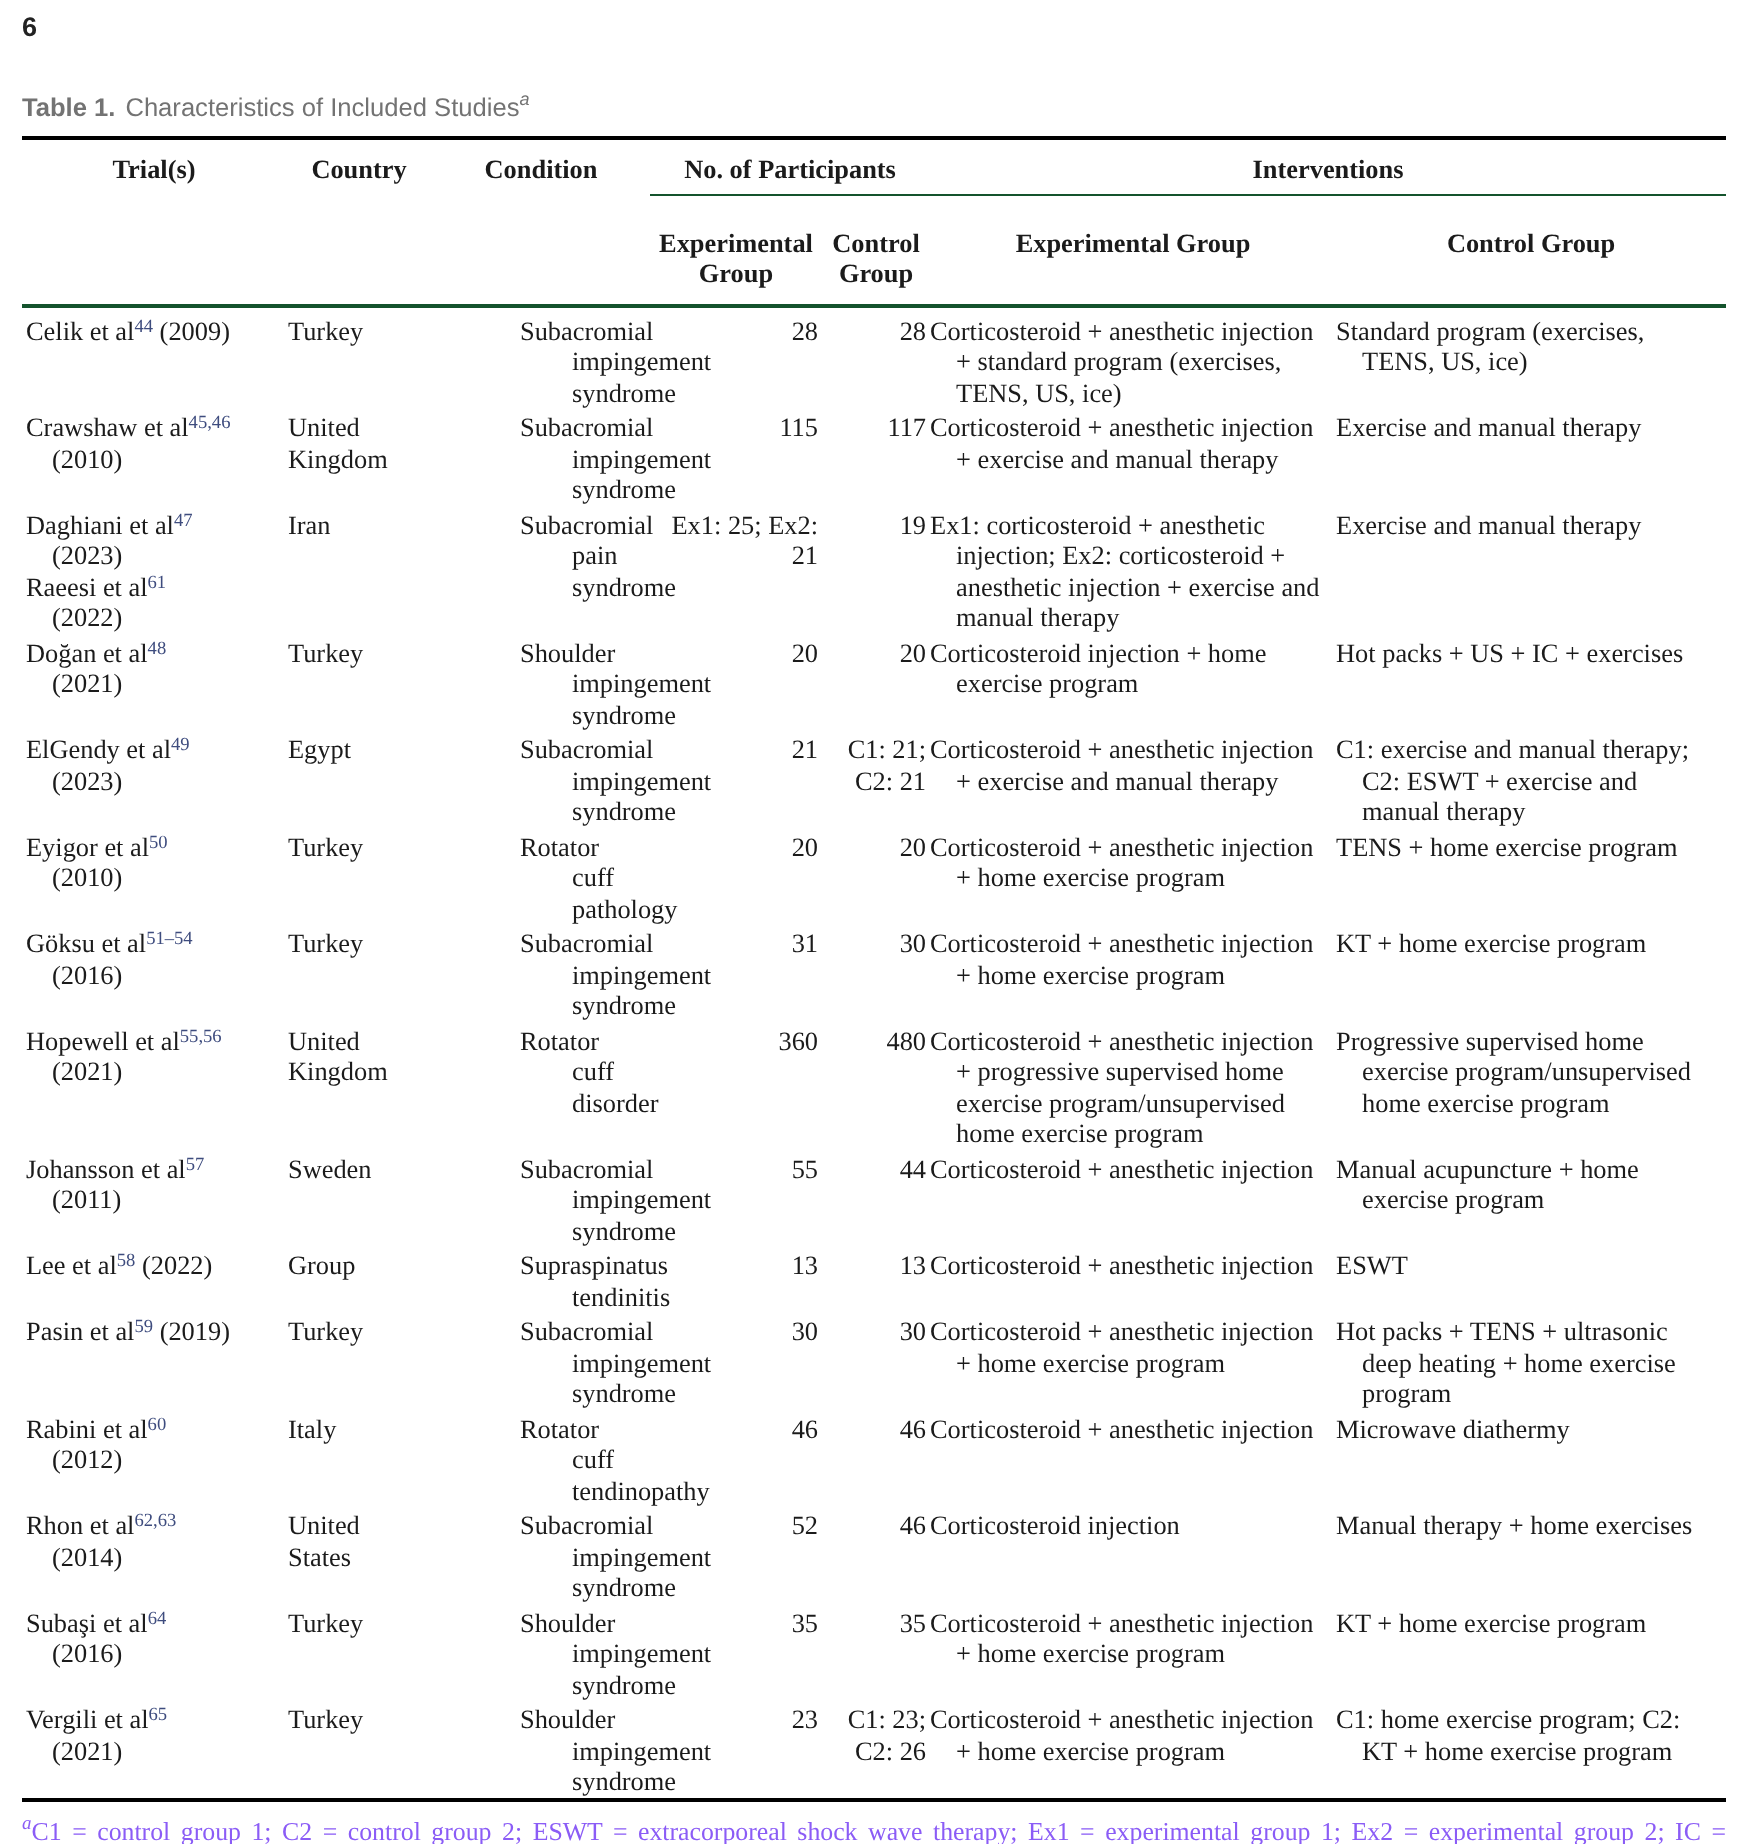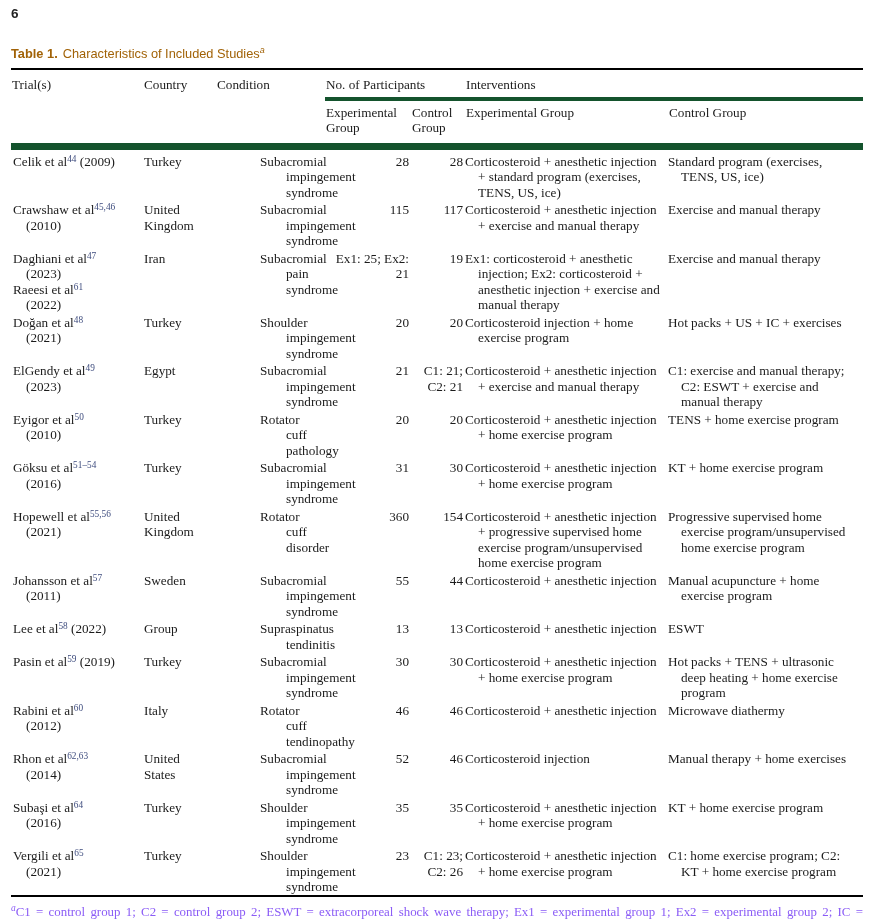--- a/index.html
+++ b/index.html
@@ -7,32 +7,32 @@
   .page { padding:6px 11px 0 11px; }
 
   
   .running-head { display:flex; justify-content:space-between; align-items:baseline;
     font-family:"Liberation Sans",sans-serif; font-size:13.5px; color:#222; }
   .page-num { font-weight:700; }
   .journal-ref em { font-style:italic; }
 
   
   .caption { margin-top:25px; font-family:"Liberation Sans",sans-serif;
-    font-size:12.8px; color:#a16207; }
+    font-size:12.8px; color:#737373; }
   .caption .cap-label { font-weight:700; margin-right:5px; }
   .caption sup { font-style:italic; font-size:9px; line-height:0; }
 
   
   table { border-collapse:collapse; table-layout:fixed; width:852px; margin-top:7px;
     border-top:2px solid #000; border-bottom:2px solid #000;
     font-family:"Liberation Serif",serif; font-size:13.2px; line-height:15.5px; }
-  th { font-weight:400; text-align:left; vertical-align:top; padding:7px 1px 2px 1px; }
-  th.span-head { border-bottom:4px solid #14532d; padding-bottom:4px; }
-  tr.subhead th { padding-top:4px; padding-bottom:7px; }
-  tbody { border-top:7px solid #14532d; }
+  th { font-weight:700; text-align:center; vertical-align:top; padding:7px 1px 2px 1px; }
+  th.span-head { border-bottom:1px solid #14532d; padding-bottom:4px; }
+  tr.subhead th { padding-top:16px; padding-bottom:7px; }
+  tbody { border-top:2px solid #14532d; }
   td { vertical-align:top; padding:2px 6px 0 0; }
   tbody tr:first-child td { padding-top:4px; }
   td.c-trial { padding-left:2px; }
   td.c-country { padding-left:1px; }
   .c-num { text-align:right; padding-right:2px; }
   .hang1 { padding-left:13px; text-indent:-13px; }
   .hang2 { padding-left:26px; text-indent:-26px;margin-left:44px; }
   sup.ref { color:#3e4c7e; font-size:9.3px; line-height:0; position:relative; top:-4px; vertical-align:baseline; }
 
   
@@ -201,21 +201,21 @@
         </tr>
         <tr>
           <td class="c-trial">
             <div class="hang1">Hopewell et al<sup class="ref">55,56</sup><br>(2021)</div>
           </td>
           <td class="c-country">United Kingdom</td>
           <td class="c-condition">
             <div class="hang2">Rotator cuff disorder</div>
           </td>
           <td class="c-num">360</td>
-          <td class="c-num">154</td>
+          <td class="c-num">480</td>
           <td class="c-int">
             <div class="hang1">Corticosteroid + anesthetic injection + progressive supervised home exercise program/unsupervised home exercise program</div>
           </td>
           <td class="c-int">
             <div class="hang1">Progressive supervised home exercise program/unsupervised home exercise program</div>
           </td>
         </tr>
         <tr>
           <td class="c-trial">
             <div class="hang1">Johansson et al<sup class="ref">57</sup><br>(2011)</div>

